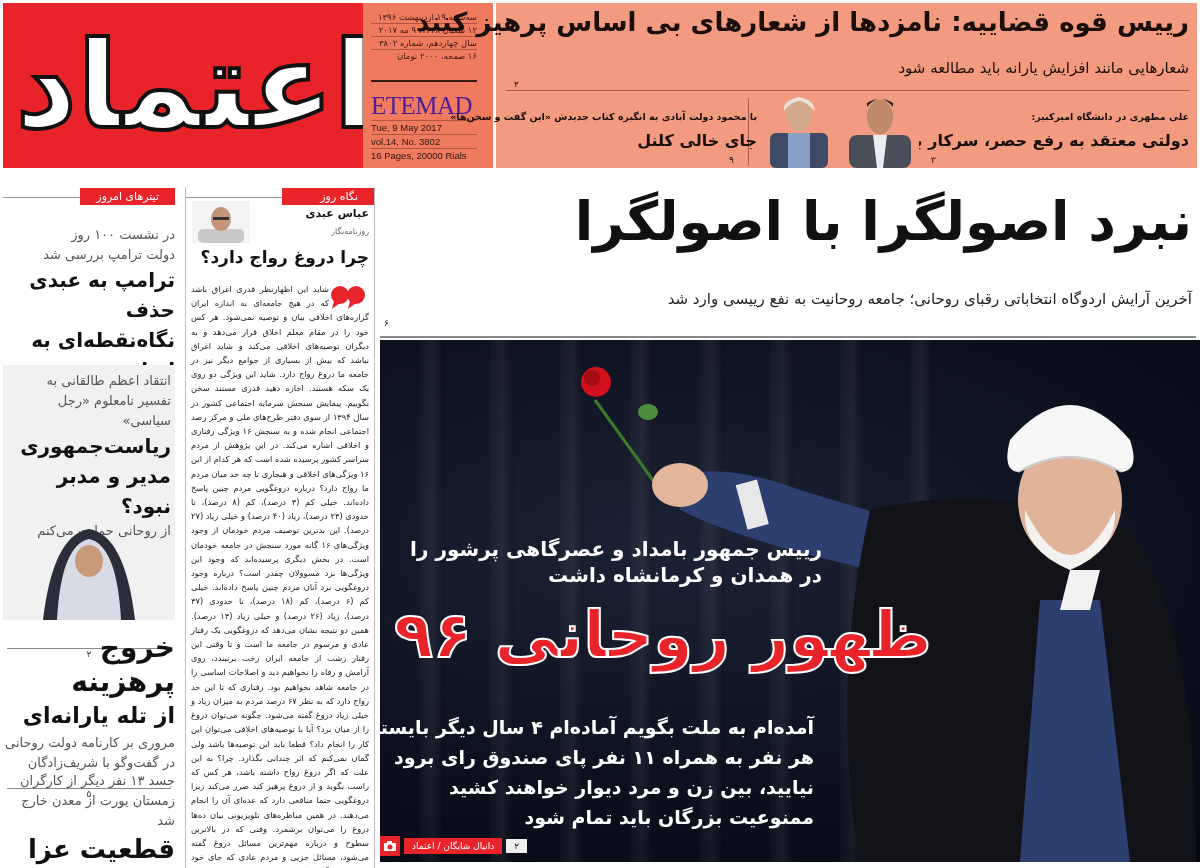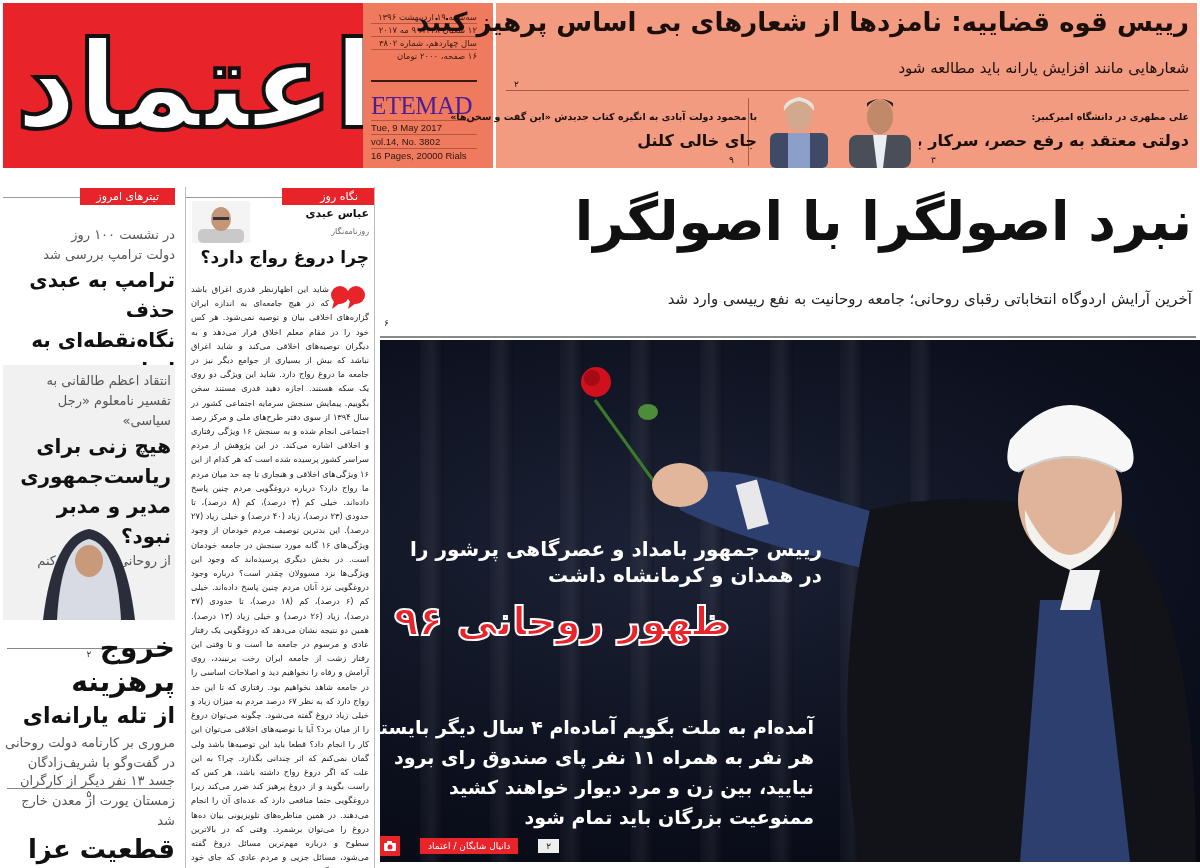--- a/index.html
+++ b/index.html
@@ -38,24 +38,24 @@
   #opinion-title { position: absolute; right: 5px; top: 60px; font-size: 17px; font-weight: bold; color: #111; direction: rtl; }
   #opinion-body { position: absolute; left: 5px; right: 5px; top: 95px; font-size: 8.3px; line-height: 14.2px; color: #222; direction: rtl; text-align: justify; }
   #quote-icon { position: absolute; right: 8px; top: 98px; width: 36px; height: 24px; }
   
   #main-headline { position: absolute; right: 8px; top: 190px; font-size: 54px; font-weight: bold; color: #111; direction: rtl; white-space: nowrap; letter-spacing: -1px; }
   #main-sub { position: absolute; right: 8px; top: 290px; font-size: 15px; color: #222; direction: rtl; white-space: nowrap; }
   #main-rule { position: absolute; left: 380px; right: 4px; top: 336px; border-top: 2px solid #888; }
   #photo-area { position: absolute; left: 380px; top: 340px; width: 960px; height: 522px; background: radial-gradient(ellipse at 30% 40%, #1c2236 0%, #0b0f1c 60%, #05070d 100%); overflow: hidden; }
   .curtain { position: absolute; top: 0; bottom: 0; width: 24px; background: linear-gradient(90deg, rgba(255,255,255,0.02), rgba(255,255,255,0.06), rgba(0,0,0,0.15)); }
   #photo-kicker { position: absolute; left: 22px; top: 196px; font-size: 20px; font-weight: bold; color: #fff; direction: rtl; text-align: right; line-height: 26px; width: 420px; }
-  #photo-headline { position: absolute; left: 14px; top: 258px; font-size: 40px; font-weight: bold; color: #e8232a; -webkit-text-stroke: 2px #fff; direction: rtl; white-space: nowrap; }
+  #photo-headline { position: absolute; left: 14px; top: 258px; font-size: 64px; font-weight: bold; color: #e8232a; -webkit-text-stroke: 2px #fff; direction: rtl; white-space: nowrap; }
   #photo-quotes { position: absolute; left: 14px; top: 372px; width: 420px; direction: rtl; text-align: right; }
   .pq { font-size: 19px; font-weight: bold; color: #fff; line-height: 30px; white-space: nowrap; }
-  #credit { position: absolute; left: 0; bottom: 6px; display: flex; align-items: center; gap: 20px; }
+  #credit { position: absolute; left: 0; bottom: 6px; display: flex; align-items: center; gap: 4px; }
   #credit-cam { width: 20px; height: 20px; background: #e8232a; display: flex; align-items: center; justify-content: center; }
   #credit-name { background: #e8232a; color: #fff; font-size: 9px; padding: 3px 8px; direction: rtl; }
   #credit-page { background: #eee; color: #222; font-size: 9px; padding: 2px 8px; }
   #watermark { position: absolute; right: 0; bottom: 0; width: 100px; height: 28px; background: rgba(200,30,40,0.55); color: rgba(255,255,255,0.6); font-size: 18px; font-weight: bold; text-align: center; line-height: 28px; direction: rtl; }
 </style>
 </head>
 <body>
 
 <div id="masthead">
   <div id="logo-box">
@@ -112,21 +112,20 @@
     <div class="lk">دولت ترامپ بررسی شد</div>
     <div class="lh">ترامپ به عبدی حذف</div>
     <div class="lh">نگاه‌نقطه‌ای به ایران</div>
   </div>
   <div class="sep" style="top:154px"><span>۱۰</span></div>
 
   <div id="gray-box">
     <div style="padding:6px 4px 0 4px">
       <div class="lk">انتقاد اعظم طالقانی به</div>
       <div class="lk">تفسیر نامعلوم «رجل سیاسی»</div>
-      <div class="lh">هیچ زنی برای</div>
       <div class="lh">ریاست‌جمهوری</div>
       <div class="lh">مدیر و مدبر نبود؟</div>
       <div class="lk">از روحانی حمایت‌ می‌کنم</div>
     </div>
     <svg style="position:absolute;left:30px;top:160px" width="112" height="95">
       <path d="M56 4 Q20 10 10 95 L102 95 Q92 10 56 4 Z" fill="#2b2d3a"></path>
       <path d="M56 14 Q28 20 24 95 L88 95 Q84 20 56 14 Z" fill="#d8dbe3"></path>
       <ellipse cx="56" cy="36" rx="14" ry="16" fill="#c99a7a"></ellipse>
     </svg>
   </div>

